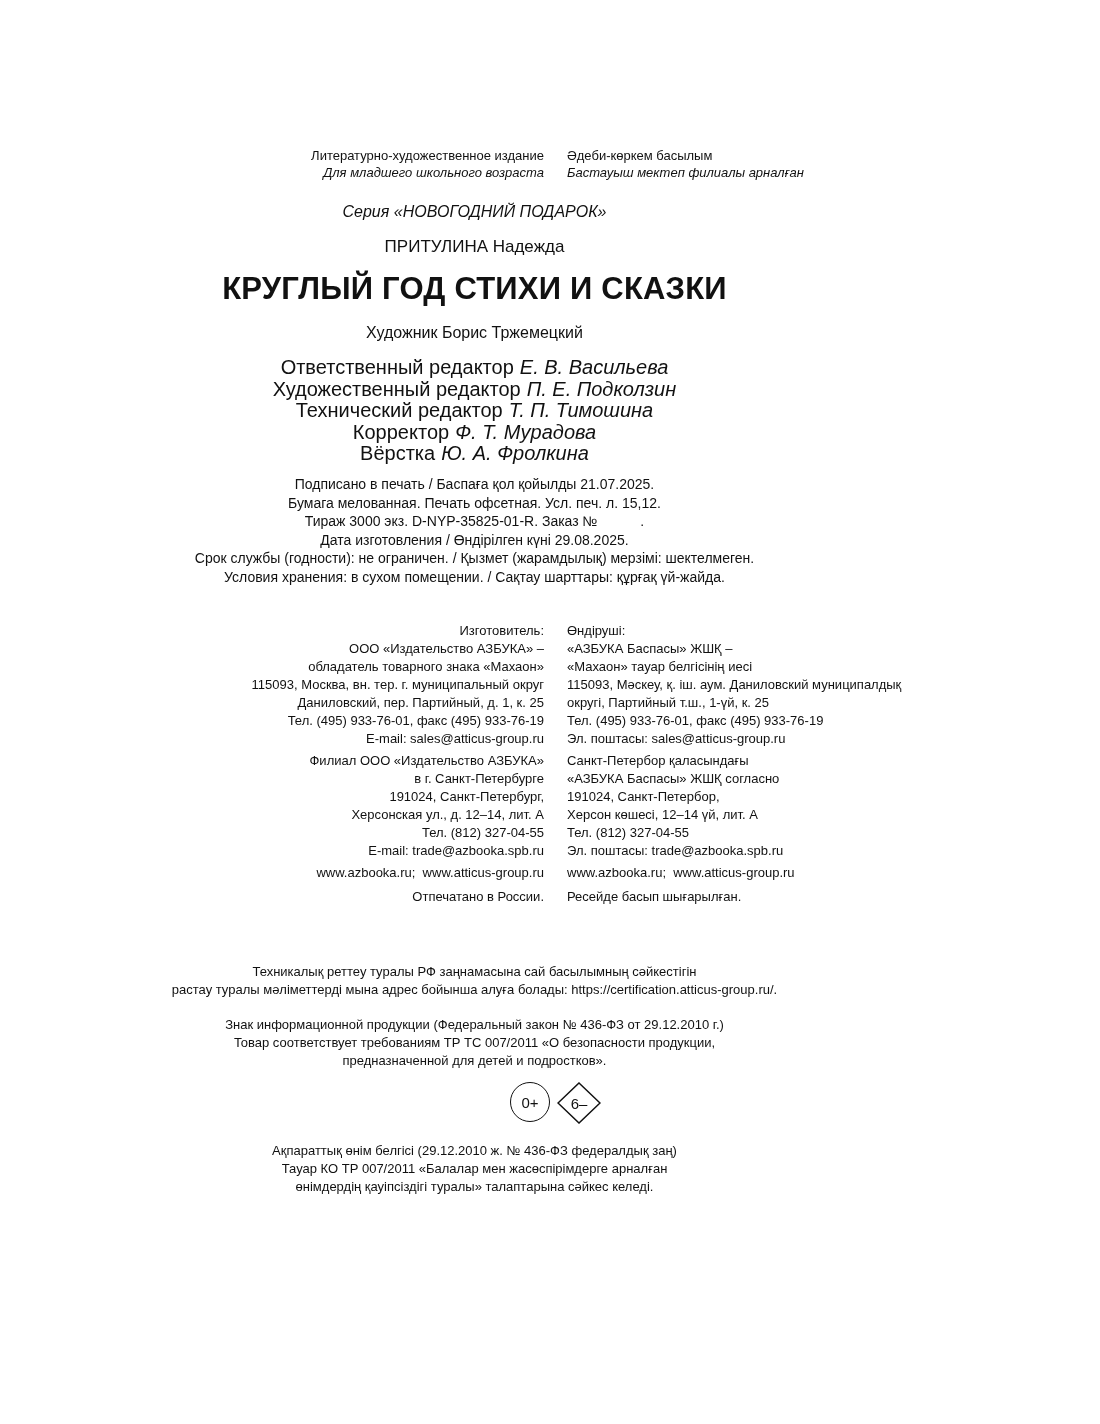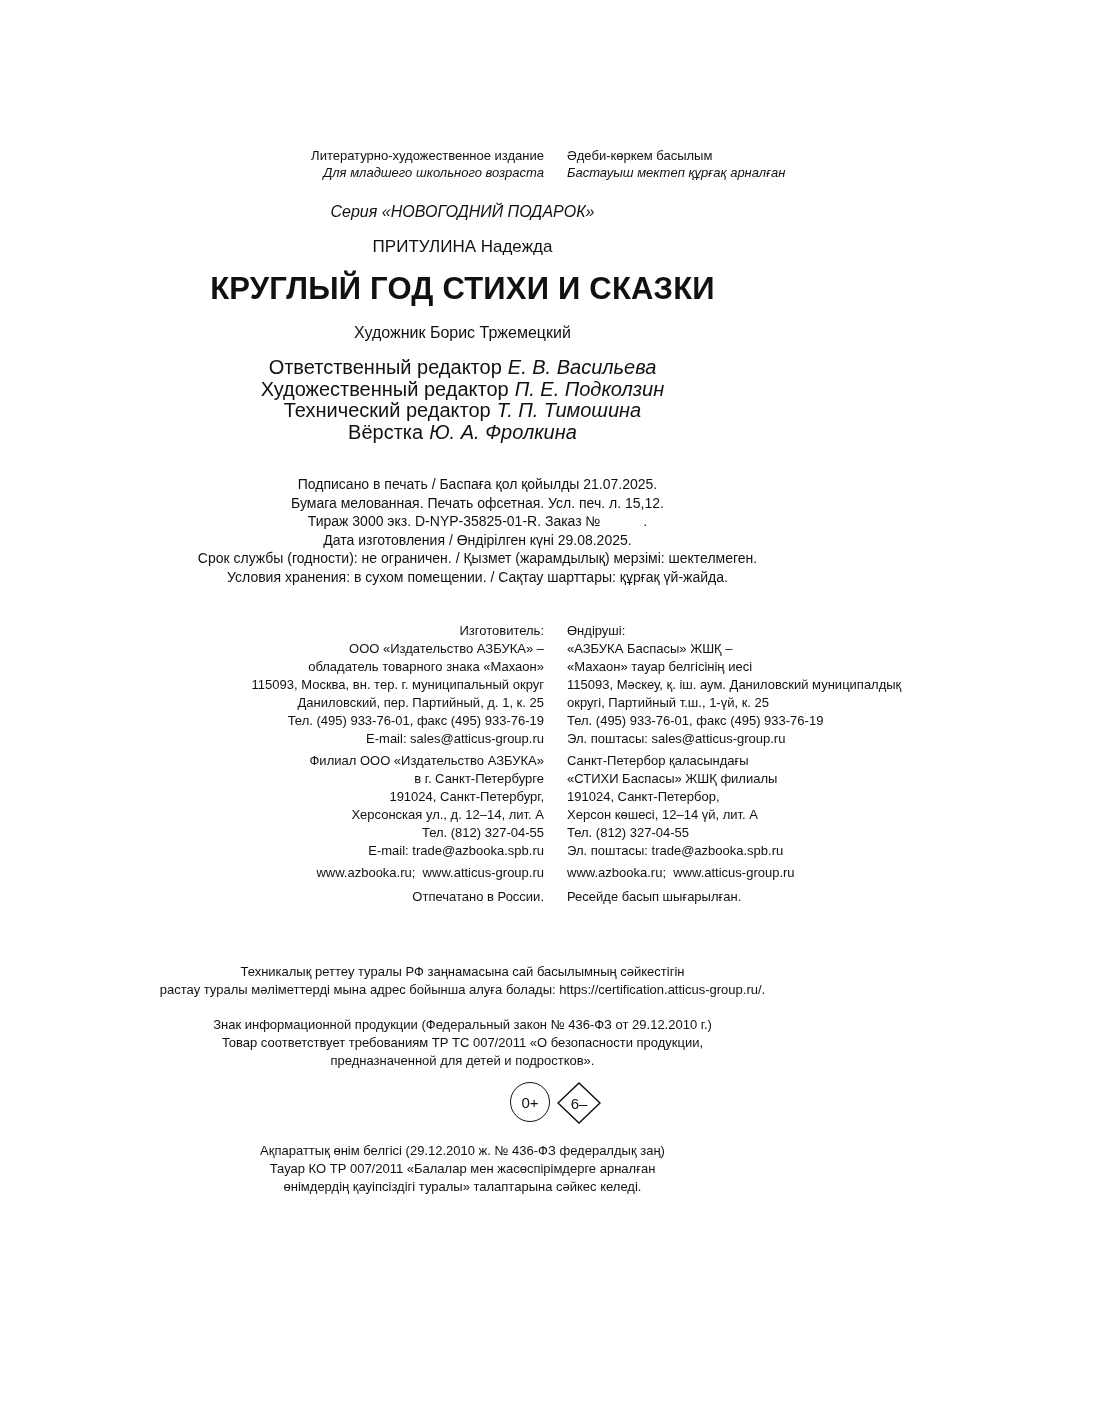--- a/index.html
+++ b/index.html
@@ -2,21 +2,21 @@
 <html><head>
 <meta charset="utf-8">
 <style>
   html, body { margin: 0; padding: 0; background: #ffffff; }
   body {
     width: 1100px; height: 1424px; position: relative; overflow: hidden;
     font-family: "Liberation Sans", sans-serif; color: #111111;
   }
   .page { position: absolute; left: 0; top: 0; width: 1100px; height: 1424px; }
   .abs { position: absolute; }
-  .center { left: 0; width: 925px; text-align: center; }
+  .center { left: 12px; width: 925px; text-align: center; }
   .two-col { position: absolute; left: 0; width: 1100px; }
   .two-col .l { position: absolute; right: 556px; text-align: right; white-space: nowrap; }
   .two-col .r { position: absolute; left: 567px; text-align: left; white-space: nowrap; }
   .small { font-size: 13px; line-height: 17px; }
   .it { font-style: italic; }
   .block-line { display: block; white-space: nowrap; }
   .series { font-size: 16px; font-style: italic; }
   .author { font-size: 17px; }
   .title { font-size: 31px; font-weight: bold; letter-spacing: 0.2px; }
   .artist { font-size: 16px; text-align: center; }
@@ -47,37 +47,38 @@
 
 <div class="page">
 
   <div class="two-col small" style="top:147px;">
     <div class="l">
       <span class="block-line">Литературно-художественное издание</span>
       <span class="block-line it">Для младшего школьного возраста</span>
     </div>
     <div class="r">
       <span class="block-line">Әдеби-көркем басылым</span>
-      <span class="block-line it">Бастауыш мектеп құрғақ арналған</span>
+      <span class="block-line it">Бастауыш мектеп филиалы арналған</span>
     </div>
   </div>
 
   <div class="abs center series" style="top:203px;">Серия «НОВОГОДНИЙ ПОДАРОК»</div>
   <div class="abs center author" style="top:237px;">ПРИТУЛИНА Надежда</div>
   <div class="abs center title" style="top:271px;">КРУГЛЫЙ ГОД СТИХИ И СКАЗКИ</div>
   <div class="abs center artist" style="top:324px;">Художник Борис Тржемецкий</div>
 
   <div class="abs center credits" style="top:357px;">
     <div class="block-line"><span>Ответственный редактор</span><span class="name">Е. В. Васильева</span></div>
     <div class="block-line"><span>Художественный редактор</span><span class="name">П. Е. Подколзин</span></div>
     <div class="block-line"><span>Технический редактор</span><span class="name">Т. П. Тимошина</span></div>
+    <div class="block-line"><span>Корректор</span><span class="name">Ф. Т. Мурадова</span></div>
     <div class="block-line"><span>Вёрстка</span><span class="name">Ю. А. Фролкина</span></div>
   </div>
 
-  <div class="abs center imprint" style="top:475px;margin-left:15px;">
+  <div class="abs center imprint" style="top:475px;">
     <div class="block-line">Подписано в печать / Баспаға қол қойылды 21.07.2025.</div>
     <div class="block-line">Бумага мелованная. Печать офсетная. Усл. печ. л. 15,12.</div>
     <div class="block-line" style="white-space:pre;">Тираж 3000 экз. D-NYP-35825-01-R. Заказ №           .</div>
     <div class="block-line">Дата изготовления / Өндірілген күні 29.08.2025.</div>
     <div class="block-line">Срок службы (годности): не ограничен. / Қызмет (жарамдылық) мерзімі: шектелмеген.</div>
     <div class="block-line">Условия хранения: в сухом помещении. / Сақтау шарттары: құрғақ үй-жайда.</div>
   </div>
 
   <div class="two-col addr" style="top:622px;">
     <div class="l">
@@ -104,21 +105,21 @@
     <div class="l">
       <span class="block-line">Филиал ООО «Издательство АЗБУКА»</span>
       <span class="block-line">в г. Санкт-Петербурге</span>
       <span class="block-line">191024, Санкт-Петербург,</span>
       <span class="block-line">Херсонская ул., д. 12–14, лит. А</span>
       <span class="block-line">Тел. (812) 327-04-55</span>
       <span class="block-line">E-mail: trade@azbooka.spb.ru</span>
     </div>
     <div class="r">
       <span class="block-line">Санкт-Петербор қаласындағы</span>
-      <span class="block-line">«СТИХИ Баспасы» ЖШҚ филиалы</span>
+      <span class="block-line">«АЗБУКА Баспасы» ЖШҚ согласно</span>
       <span class="block-line">191024, Санкт-Петербор,</span>
       <span class="block-line">Херсон көшесі, 12–14 үй, лит. А</span>
       <span class="block-line">Тел. (812) 327-04-55</span>
       <span class="block-line">Эл. поштасы: trade@azbooka.spb.ru</span>
     </div>
   </div>
 
   <div class="two-col addr" style="top:864px;">
     <div class="l" style="white-space:pre;">www.azbooka.ru;  www.atticus-group.ru</div>
     <div class="r" style="white-space:pre;">www.azbooka.ru;  www.atticus-group.ru</div>

